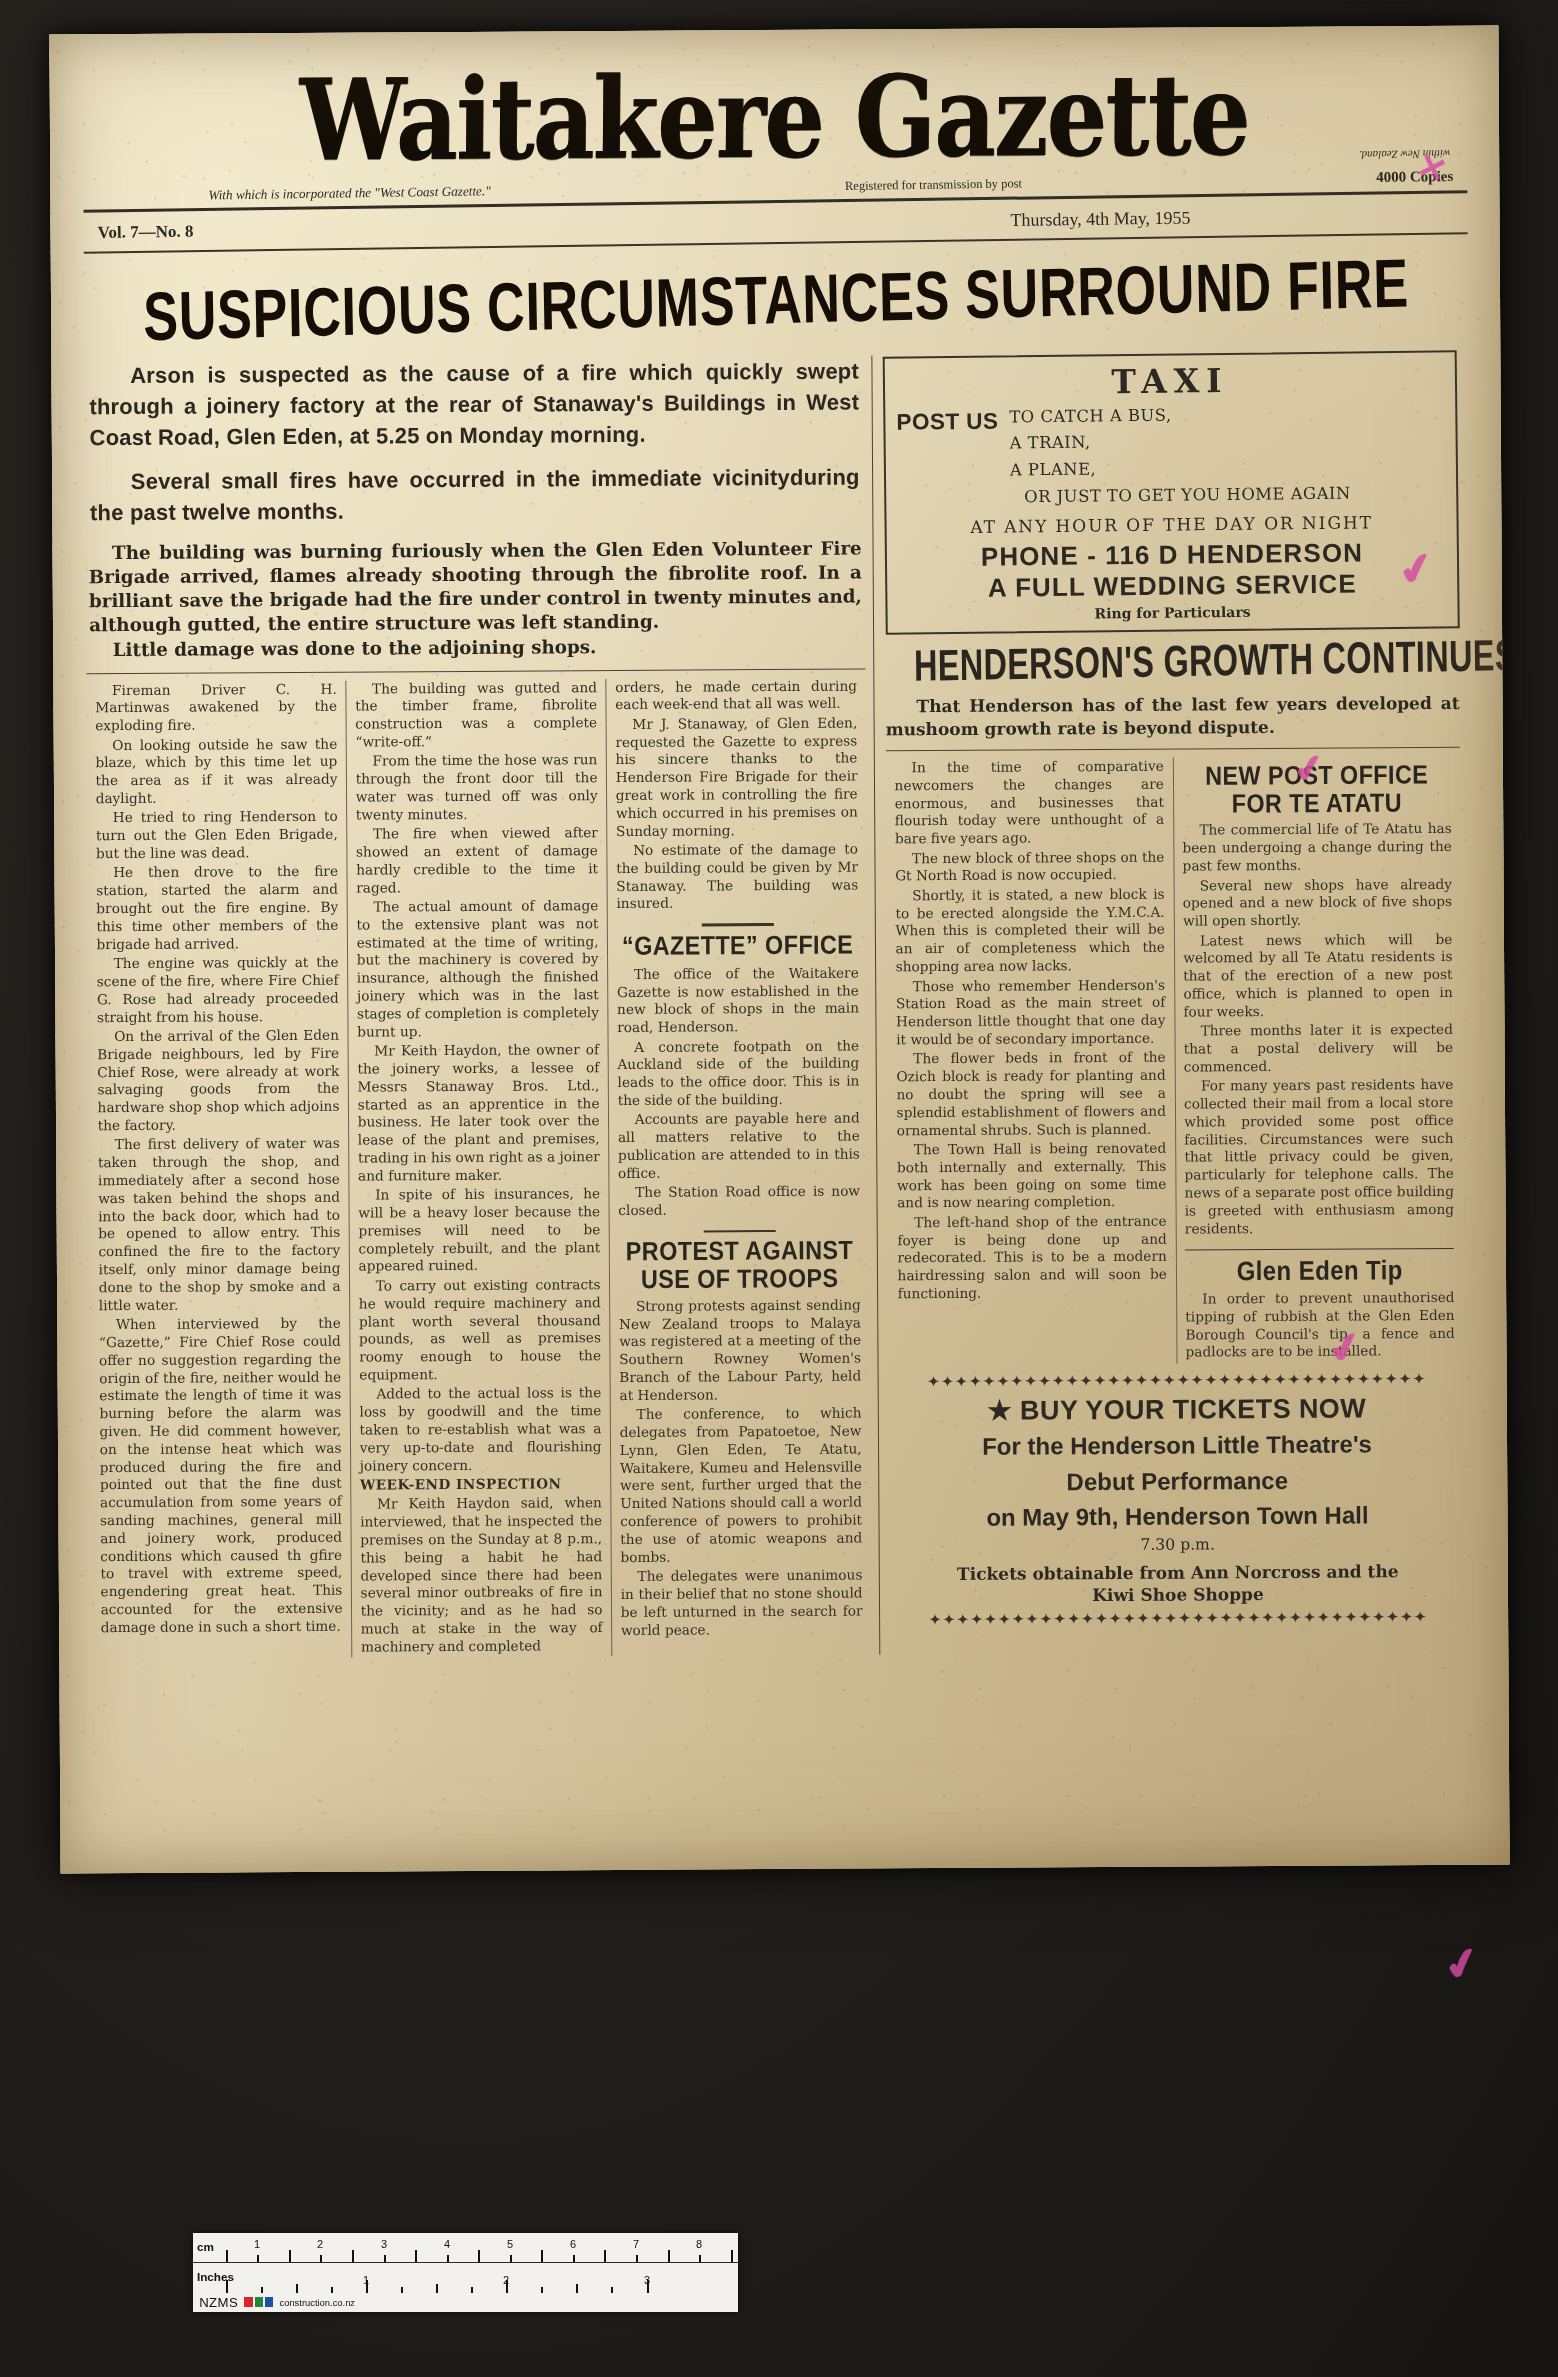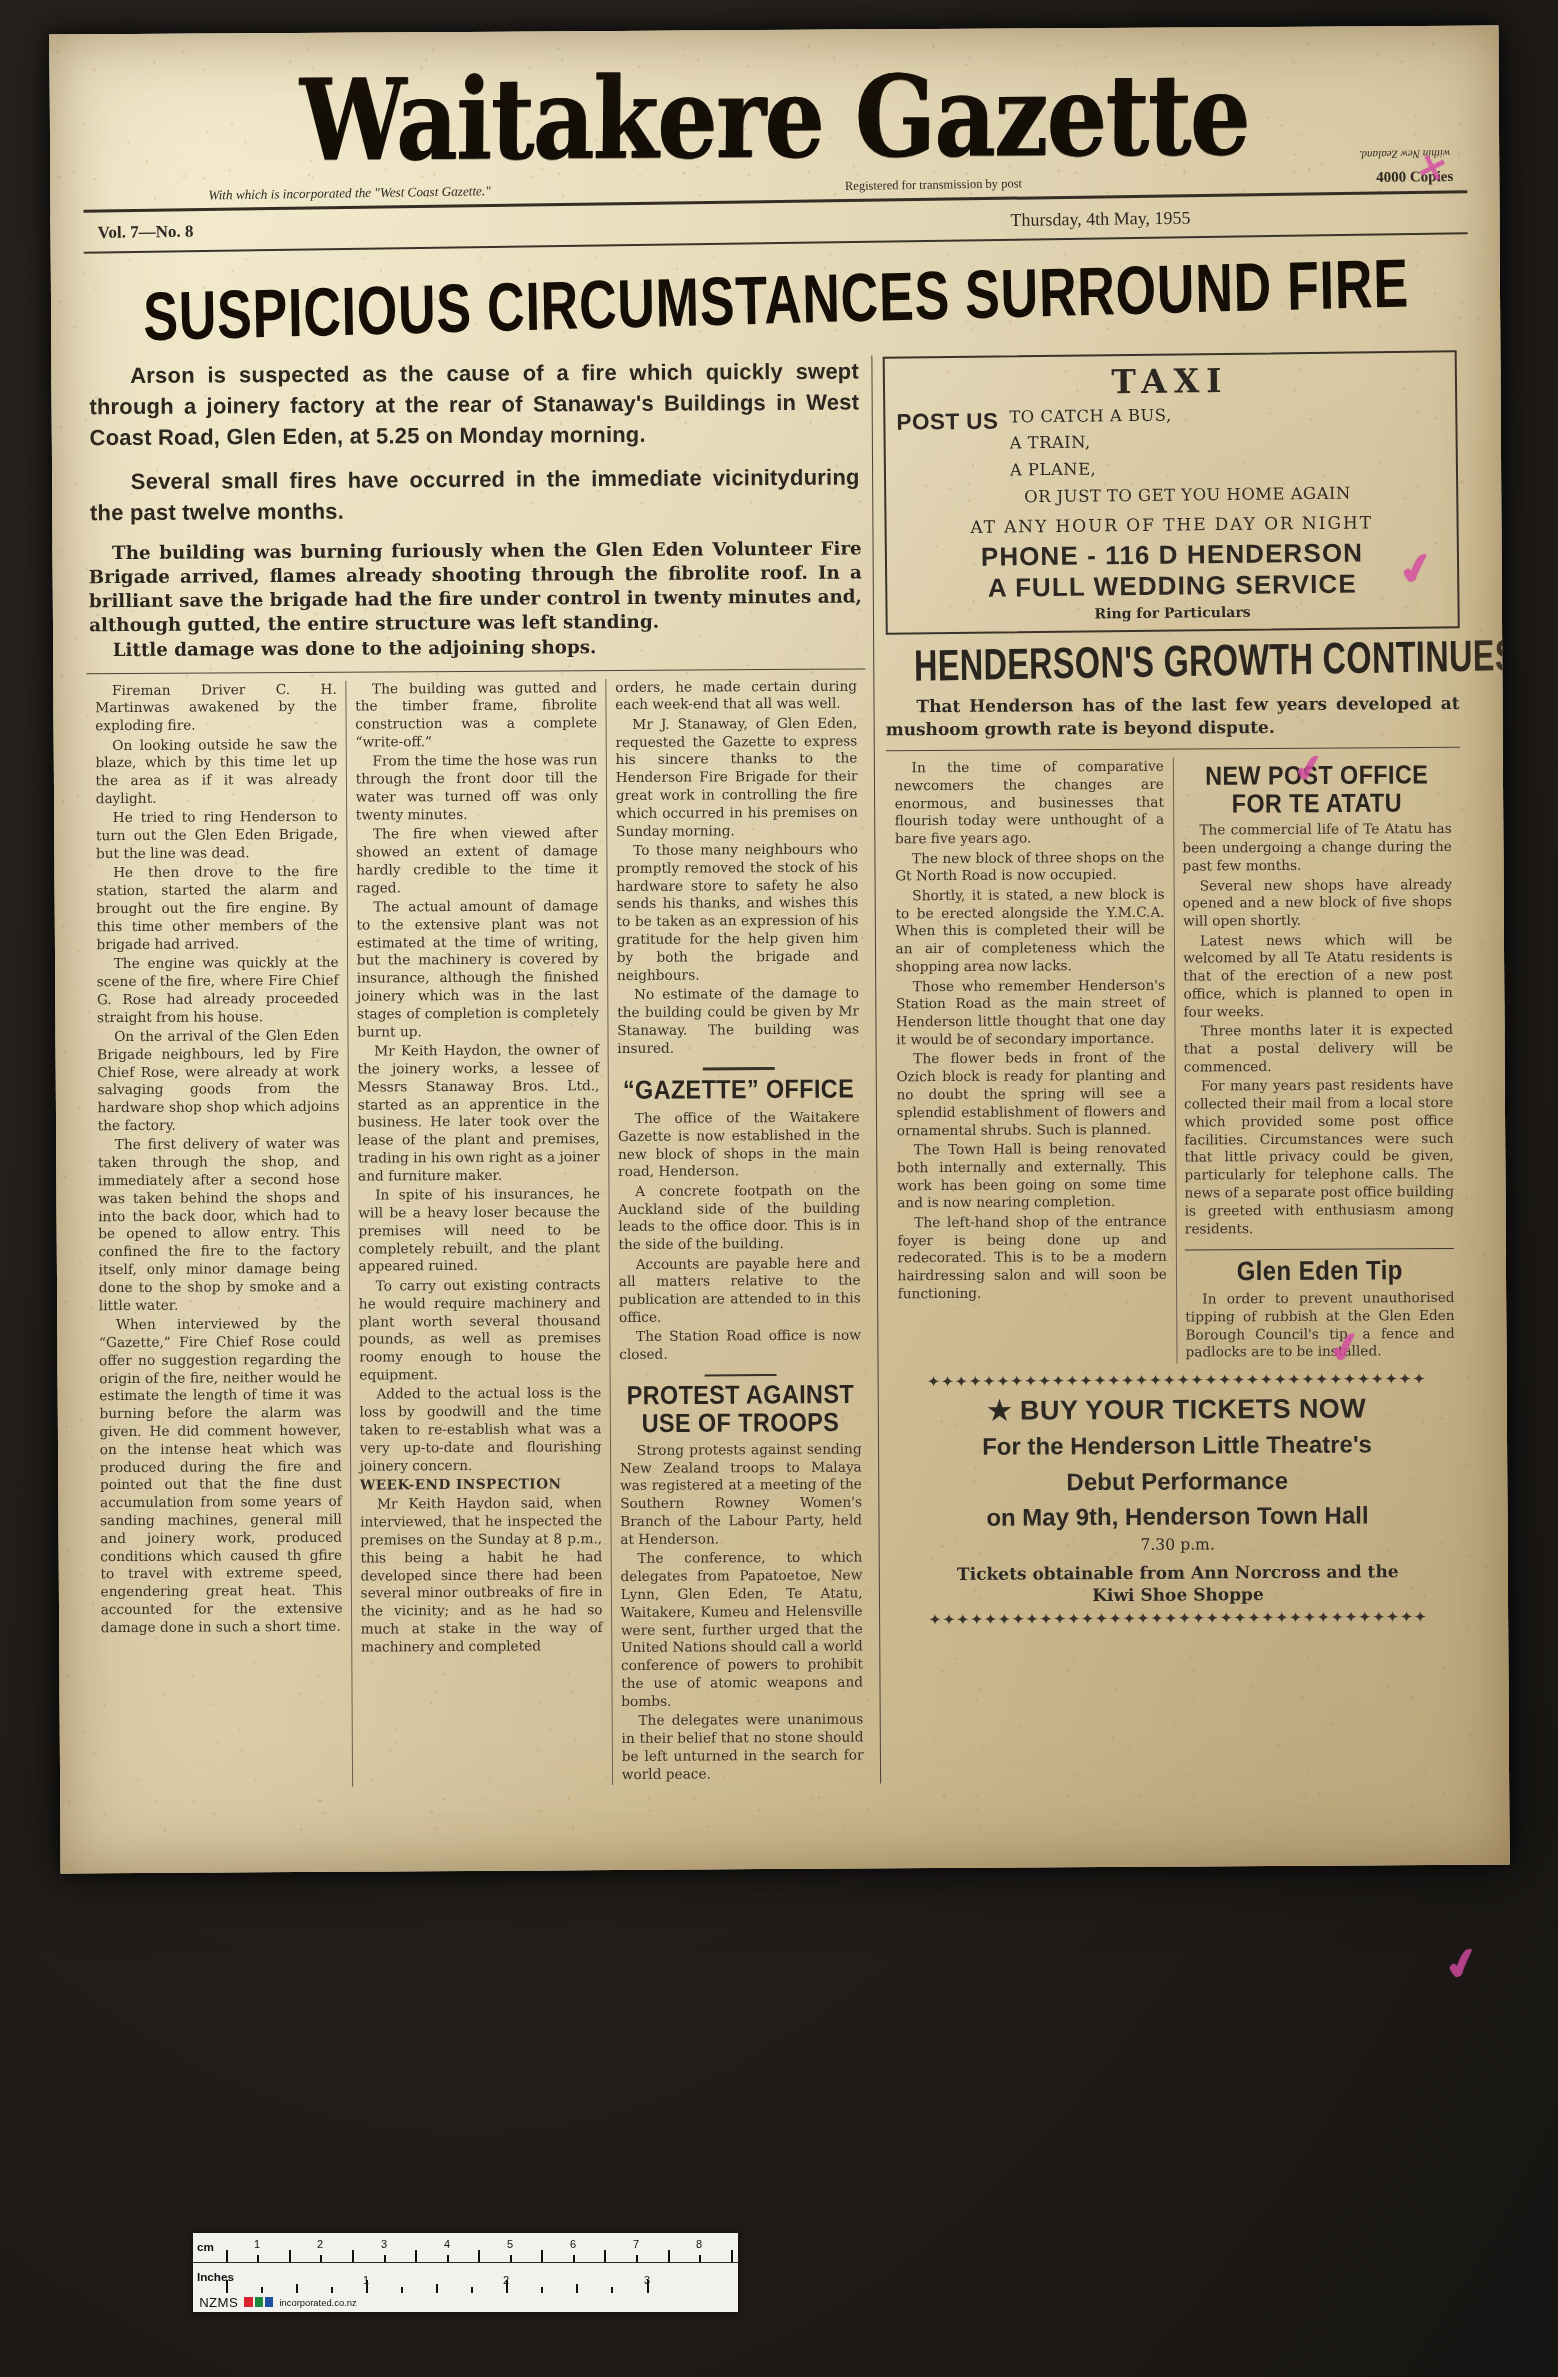--- a/index.html
+++ b/index.html
@@ -349,21 +349,20 @@
             <p>In spite of his insurances, he will be a heavy loser because the premises will need to be completely rebuilt, and the plant appeared ruined.</p>
             <p>To carry out existing contracts he would require machinery and plant worth several thousand pounds, as well as premises roomy enough to house the equipment.</p>
             <p>Added to the actual loss is the loss by goodwill and the time taken to re-establish what was a very up-to-date and flourishing joinery concern.</p>
             <p class="minihead">WEEK-END INSPECTION</p>
             <p>Mr Keith Haydon said, when interviewed, that he inspected the premises on the Sunday at 8 p.m., this being a habit he had developed since there had been several minor outbreaks of fire in the vicinity; and as he had so much at stake in the way of machinery and completed</p>
           </div>
 
           <div class="col">
             <p class="noind">orders, he made certain during each week-end that all was well.</p>
             <p>Mr J. Stanaway, of Glen Eden, requested the Gazette to express his sincere thanks to the Henderson Fire Brigade for their great work in controlling the fire which occurred in his premises on Sunday morning.</p>
-            <p>To those many neighbours who promptly removed the stock of his hardware store to safety he also sends his thanks, and wishes this to be taken as an expression of his gratitude for the help given him by both the brigade and neighbours.</p>
             <p>No estimate of the damage to the building could be given by Mr Stanaway. The building was insured.</p>
 
             <div class="sechead-rule"></div>
             <div class="sechead">“GAZETTE” OFFICE</div>
             <p>The office of the Waitakere Gazette is now established in the new block of shops in the main road, Henderson.</p>
             <p>A concrete footpath on the Auckland side of the building leads to the office door. This is in the side of the building.</p>
             <p>Accounts are payable here and all matters relative to the publication are attended to in this office.</p>
             <p>The Station Road office is now closed.</p>
 
             <div class="sechead-rule"></div>
@@ -501,16 +500,16 @@
       <span class="num" style="left: 313px; top: 11px;">2</span>
       <span class="num" style="left: 454px; top: 11px;">3</span>
     </div>
   <div id="nzms-row">
     <span id="nzms-label">NZMS</span>
     <span id="nzms-swatches">
         <i style="background: rgb(217, 35, 46);"></i>
         <i style="background: rgb(28, 138, 60);"></i>
         <i style="background: rgb(31, 79, 163);"></i>
       </span>
-    <span id="nzms-url">incorporated.co.nz</span>
+    <span id="nzms-url">construction.co.nz</span>
   </div>
 </div>
 
 
 </body></html>

